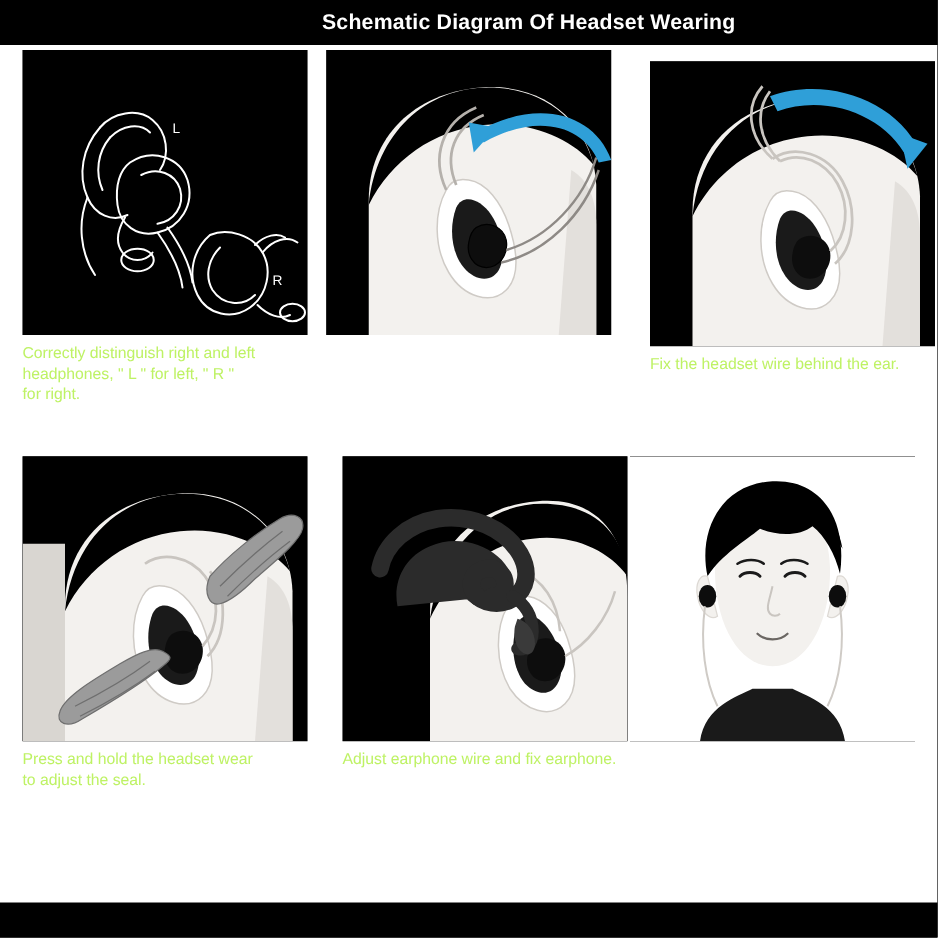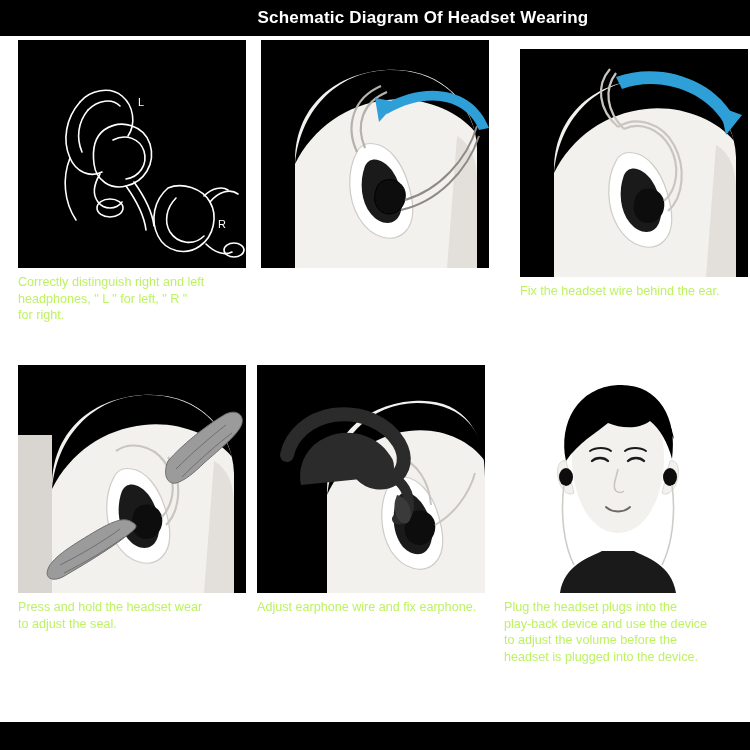--- a/index.html
+++ b/index.html
@@ -217,21 +217,21 @@
           <g fill="none" stroke="#6f6f6f" stroke-width="1">
             <path d="M102 164 C 86 176, 62 190, 42 200"></path>
             <path d="M106 172 C 90 184, 66 198, 46 208"></path>
           </g>
         </svg>
       </div>
       <div class="caption">Press and hold the headset wear
 to adjust the seal.</div>
     </div>
 
-    <div class="cell" style="left:239px; top:345px; width:228px;">
+    <div class="cell" style="left:256px; top:345px; width:228px;">
       <div class="panel" style="width:228px; height:228px;">
         <svg class="svg-fill" viewBox="0 0 228 228">
           <rect x="0" y="0" width="228" height="228" fill="#000000"></rect>
 
           <path d="M70 228 L70 126 C 70 76, 104 40, 156 36 C 206 32, 228 66, 228 112 L228 228 Z" fill="#f3f1ee"></path>
           <path d="M70 130 C 78 74, 114 38, 160 38 C 200 38, 224 60, 228 96 C 212 74, 182 62, 152 66 C 114 70, 86 96, 70 130 Z" fill="#000000"></path>
 
           <path d="M132 120 C 122 138, 122 166, 134 186 C 146 204, 166 210, 178 198 C 190 186, 186 164, 180 146 C 174 128, 162 114, 148 112 C 139 110, 135 114, 132 120 Z" fill="#ffffff" stroke="#cfcbc6" stroke-width="1.2"></path>
           <path d="M140 134 C 134 150, 136 170, 146 182 C 156 192, 168 192, 173 180 C 178 168, 174 152, 166 140 C 158 128, 146 122, 140 134 Z" fill="#1a1a1a"></path>
           <path d="M154 148 C 164 142, 176 148, 178 158 C 180 170, 172 180, 162 180 C 152 180, 146 170, 148 160 Z" fill="#0d0d0d"></path>
@@ -280,20 +280,16 @@
           <path d="M114 104 C 112 114, 108 122, 112 126 C 114 128, 118 128, 120 126" fill="none" stroke="#c9c5c0" stroke-width="1.6"></path>
 
           <path d="M102 142 C 108 148, 120 148, 126 142" fill="none" stroke="#6b6763" stroke-width="1.8" stroke-linecap="round"></path>
 
           <g fill="none" stroke="#cfcbc6" stroke-width="1.6">
             <path d="M60 120 C 56 150, 60 180, 70 200"></path>
             <path d="M168 120 C 172 150, 168 180, 158 200"></path>
           </g>
         </svg>
       </div>
-      <div class="caption">Plug the headset plugs into the
-play-back device and use the device
-to adjust the volume before the
-headset is plugged into the device.</div>
     </div>
 
   </div>
 </div>
 
 </body></html>

